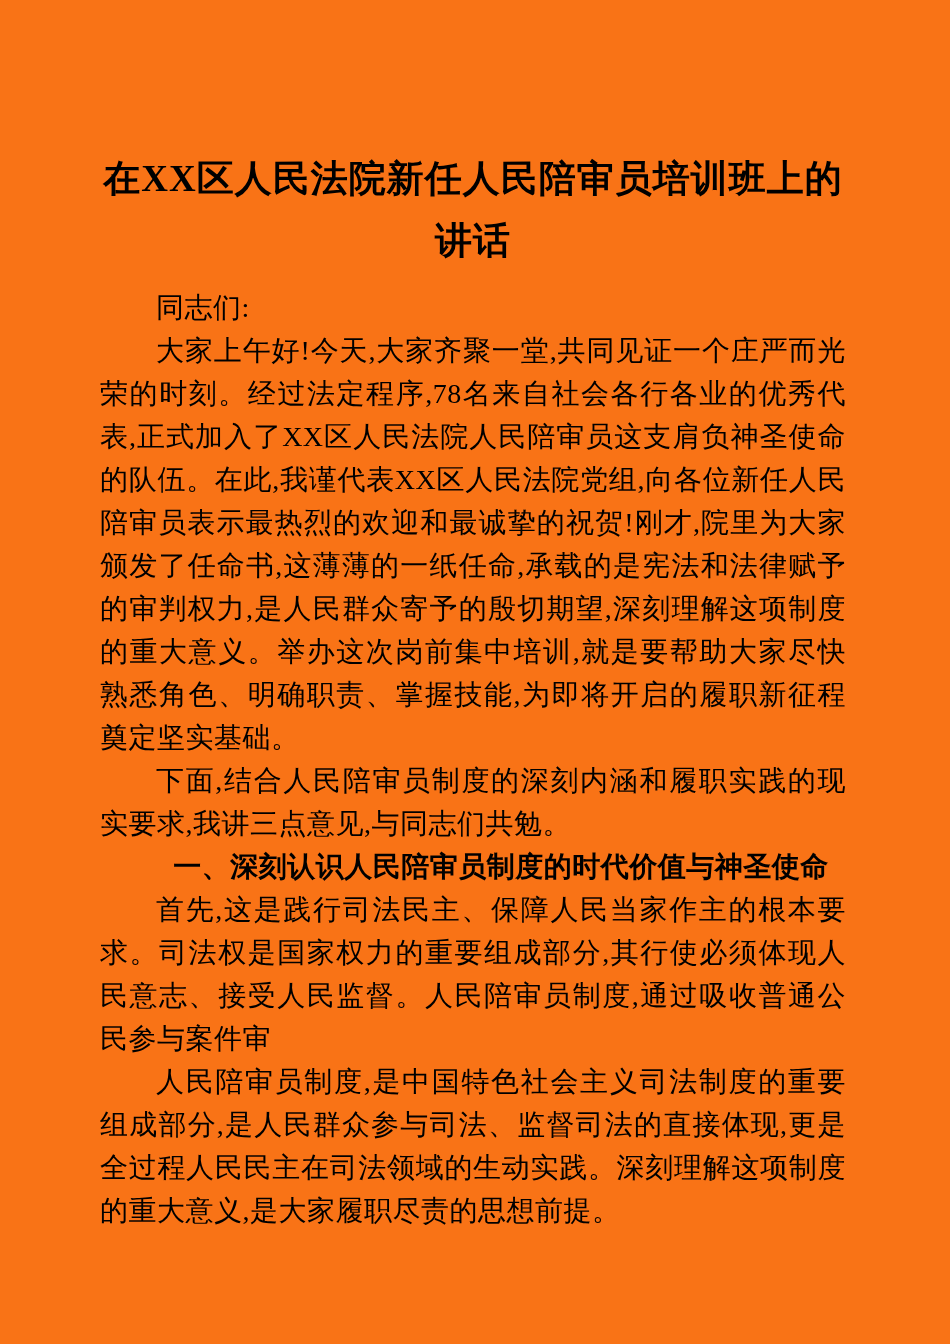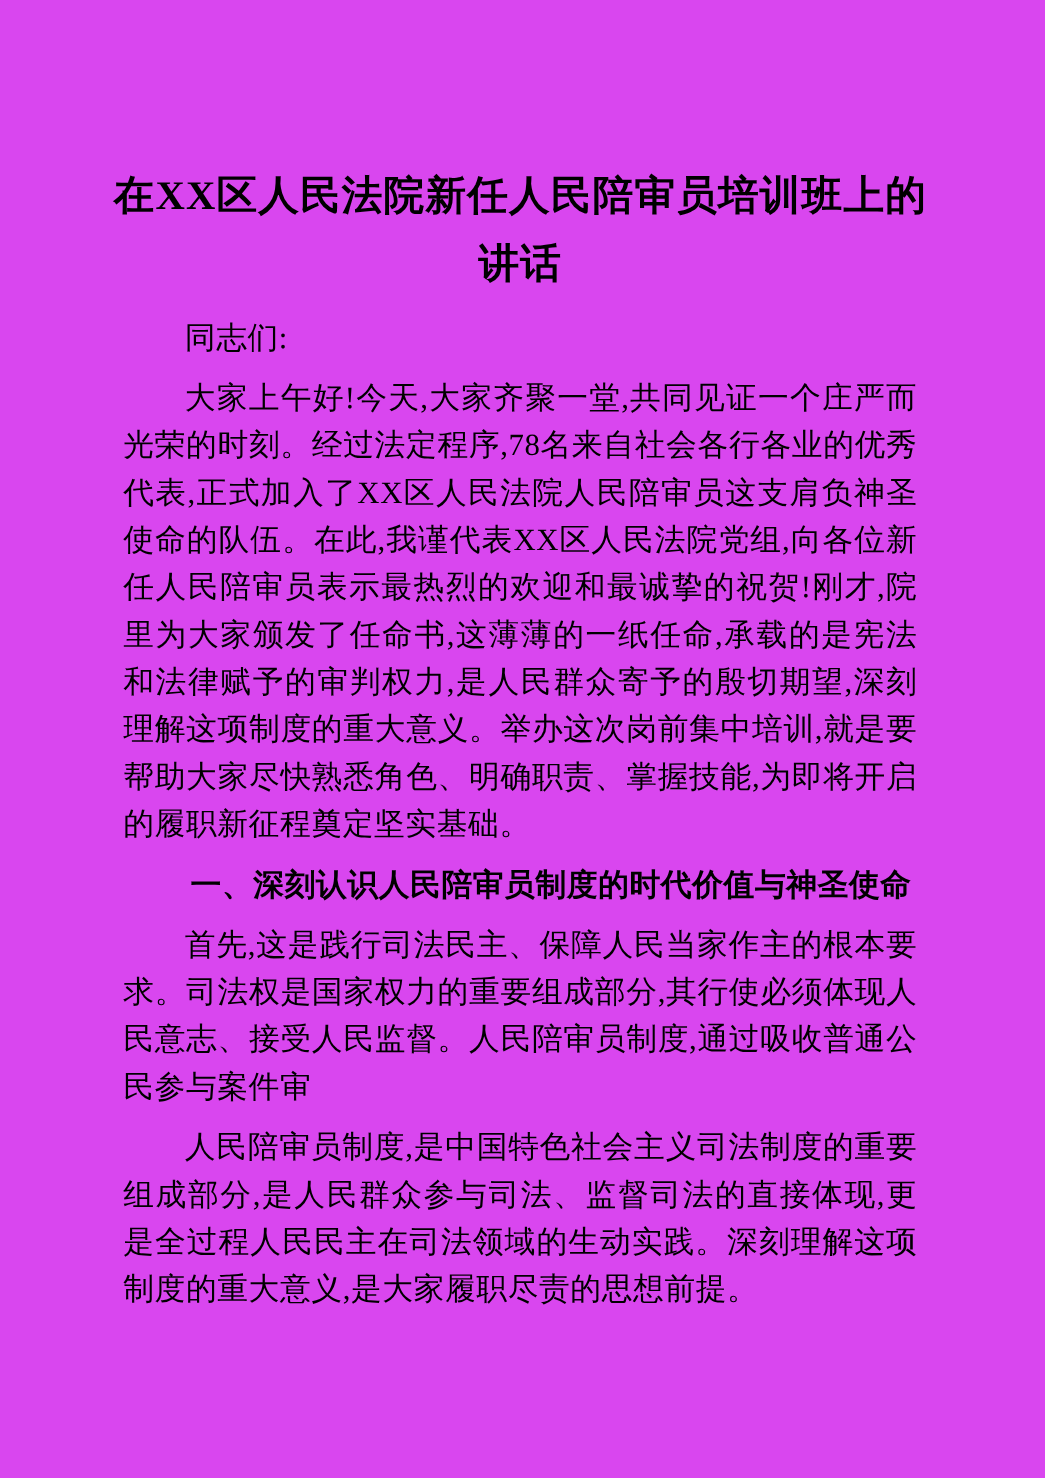--- a/index.html
+++ b/index.html
@@ -4,37 +4,37 @@
 <style>
   html, body {
     margin: 0;
     padding: 0;
     background: #ffffff;
   }
   .page {
     position: relative;
     width: 950px;
     height: 1344px;
-    background: #d946ef;
+    background: #f97316;
     color: #000000;
     box-sizing: border-box;
     padding: 148px 104px 0 100px;
     overflow: hidden;
   }
   .doc-title {
     margin: 0 0 14px 0;
     font-family: "Liberation Serif", "DejaVu Serif", serif;
     font-weight: bold;
     font-size: 37px;
     line-height: 62px;
     text-align: center;
     letter-spacing: 1px;
   }
   .doc-body p {
-    margin: 12px;
+    margin: 0;
     font-family: "Liberation Serif", "DejaVu Serif", serif;
     font-size: 28px;
     line-height: 43px;
     text-align: justify;
     text-indent: 2em;
     word-break: break-all;
     letter-spacing: 0.5px;
   }
   .doc-body p.section-heading {
     font-family: "Liberation Sans", "DejaVu Sans", sans-serif;
@@ -48,20 +48,21 @@
 <div class="page">
 
   <h1 class="doc-title">在XX区人民法院新任人民陪审员培训班上的讲话</h1>
 
   <div class="doc-body">
 
     <p class="salutation">同志们:</p>
 
     <p class="body-para">大家上午好!今天,大家齐聚一堂,共同见证一个庄严而光荣的时刻。经过法定程序,78名来自社会各行各业的优秀代表,正式加入了XX区人民法院人民陪审员这支肩负神圣使命的队伍。在此,我谨代表XX区人民法院党组,向各位新任人民陪审员表示最热烈的欢迎和最诚挚的祝贺!刚才,院里为大家颁发了任命书,这薄薄的一纸任命,承载的是宪法和法律赋予的审判权力,是人民群众寄予的殷切期望,深刻理解这项制度的重大意义。举办这次岗前集中培训,就是要帮助大家尽快熟悉角色、明确职责、掌握技能,为即将开启的履职新征程奠定坚实基础。</p>
 
+    <p class="body-para">下面,结合人民陪审员制度的深刻内涵和履职实践的现实要求,我讲三点意见,与同志们共勉。</p>
 
     <p class="section-heading">一、深刻认识人民陪审员制度的时代价值与神圣使命</p>
 
     <p class="body-para">首先,这是践行司法民主、保障人民当家作主的根本要求。司法权是国家权力的重要组成部分,其行使必须体现人民意志、接受人民监督。人民陪审员制度,通过吸收普通公民参与案件审</p>
 
     <p class="body-para">人民陪审员制度,是中国特色社会主义司法制度的重要组成部分,是人民群众参与司法、监督司法的直接体现,更是全过程人民民主在司法领域的生动实践。深刻理解这项制度的重大意义,是大家履职尽责的思想前提。</p>
 
   </div>
 </div>
 

